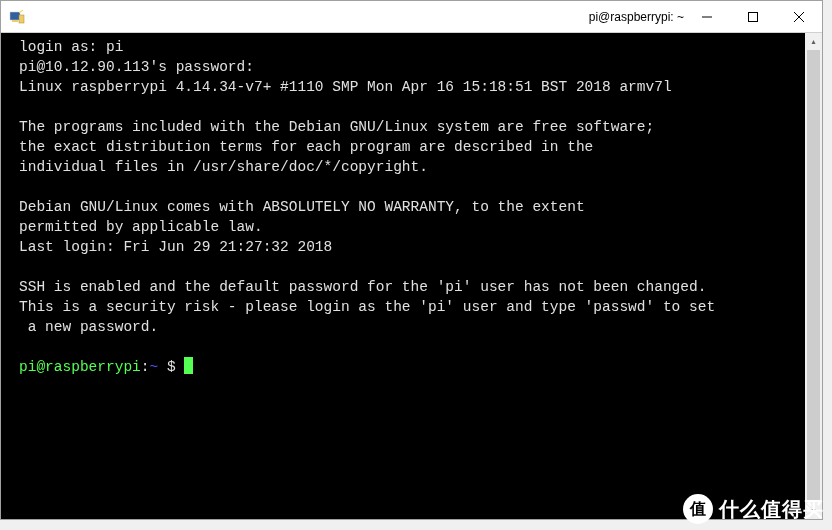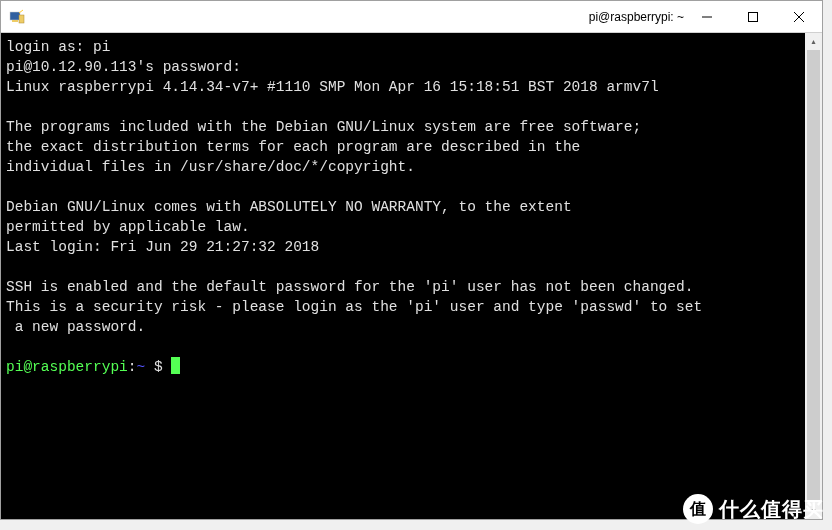--- a/index.html
+++ b/index.html
@@ -62,21 +62,21 @@
       height: calc(100% - 32px);
       display: flex;
     }
     .terminal {
       flex: 1;
       background: #000000;
       color: #e0e0e0;
       font-family: "Consolas", "Courier New", monospace;
       font-size: 14.5px;
       line-height: 20px;
-      padding: 4px 5px;
+      padding: 4px 18px;
       white-space: pre-wrap;
       word-break: break-all;
       overflow: hidden;
     }
     .scrollbar {
       width: 17px;
       background: #f0f0f0;
       display: flex;
       flex-direction: column;
     }

